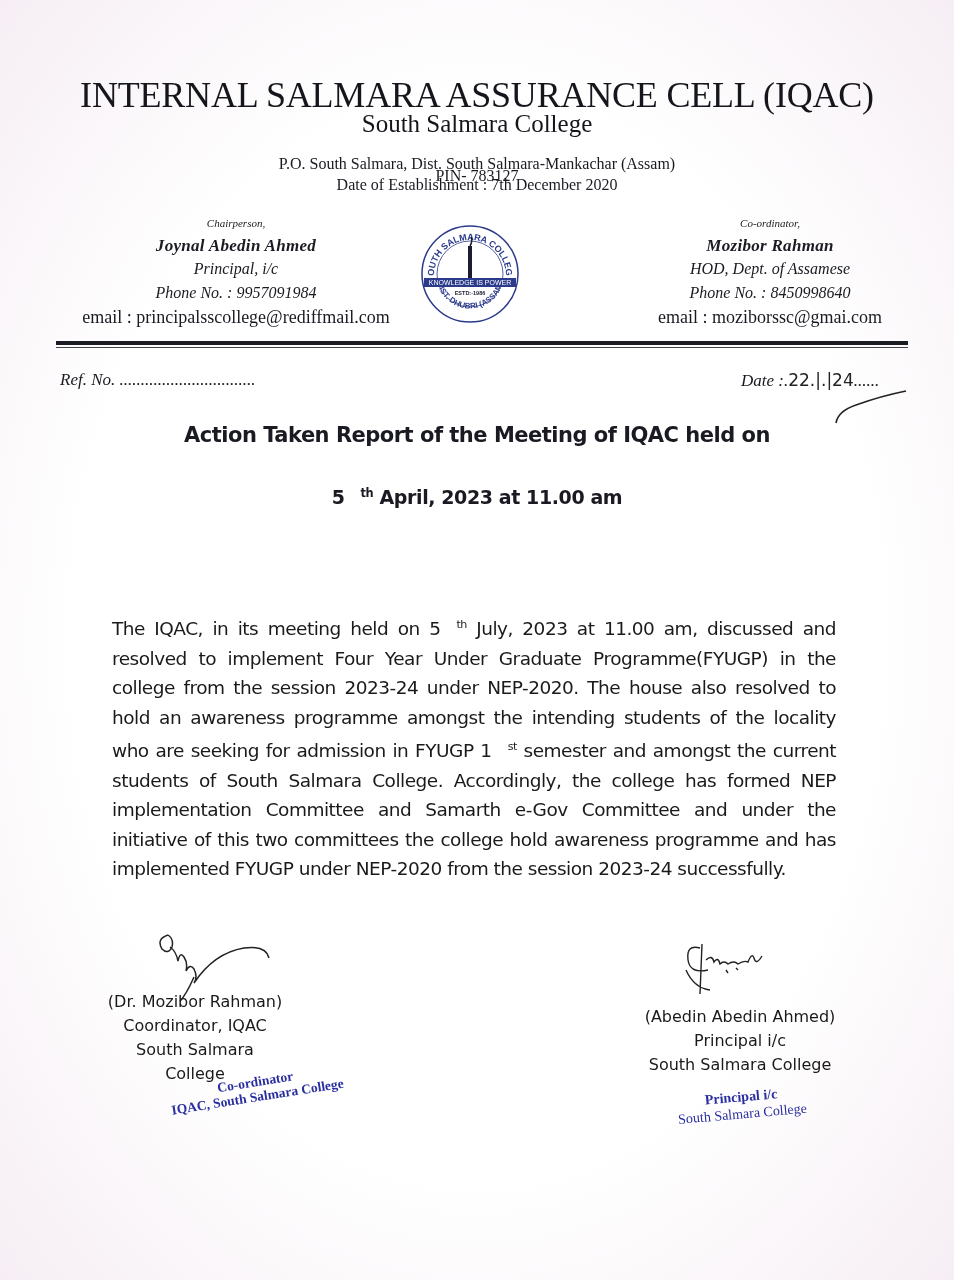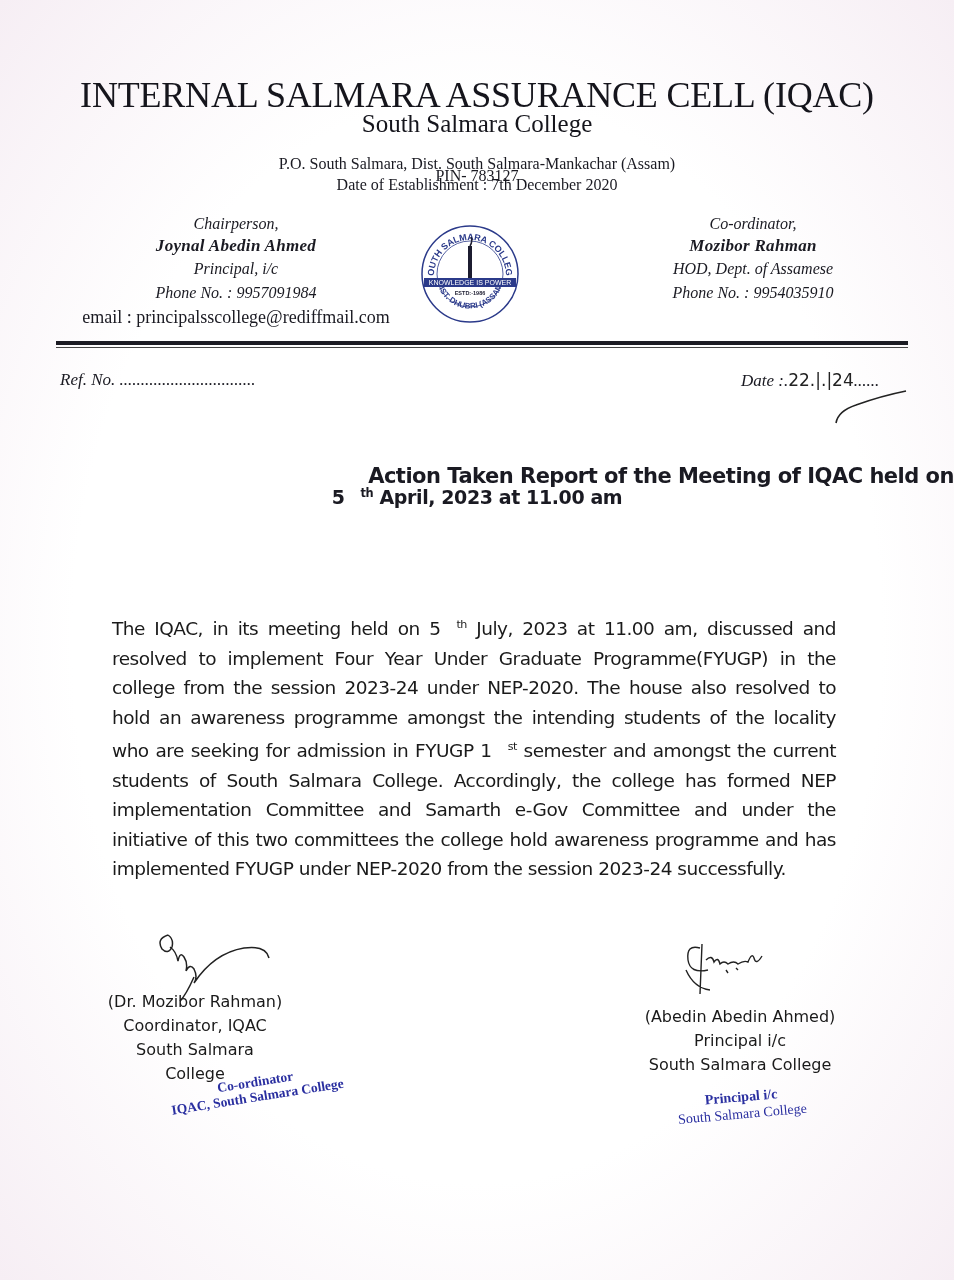--- a/index.html
+++ b/index.html
@@ -13,37 +13,37 @@
     radial-gradient(ellipse at 50% 50%, #ffffff 60%, #f6eef4 100%); }
   .serif { font-family: "Liberation Serif", "DejaVu Serif", serif; }
   .center { position: absolute; left: 0; right: 0; text-align: center; }
   #title { top: 74px; font-size: 36px; letter-spacing: -0.2px; color: #15151c; }
   #college { top: 110px; font-size: 25px; color: #15151c; }
   #address { top: 143px; font-size: 16px; margin-top: 12px; }
   #pin { top: 167px; font-size: 16px; }
   #estd { top: 176px; font-size: 16px; }
 
   .contact { position: absolute; top: 212px; text-align: center; font-family: "Liberation Serif", serif; font-style: italic; }
-  .contact .role { font-size: 16px; line-height: 23px; }
+  .contact .role { font-size: 11px; line-height: 23px; }
   .contact .name { font-size: 17px; font-weight: bold; line-height: 22px; letter-spacing: 0.3px; }
   .contact .line { font-size: 16px; line-height: 24px; }
   .contact .email { font-style: normal; font-size: 18px; line-height: 25px; }
   #left-contact { left: 56px; width: 360px; }
-  #right-contact { left: 613px; width: 280px; }
+  #right-contact { left: 630px; width: 280px; }
 
   #seal { position: absolute; left: 420px; top: 224px; width: 100px; height: 100px; }
 
   .rule-thick { position: absolute; left: 56px; width: 852px; top: 341px; height: 4px; background: #1c1c24; }
   .rule-thin { position: absolute; left: 56px; width: 852px; top: 347px; height: 1px; background: #444; }
 
   #ref { position: absolute; left: 60px; top: 370px; font-family: "Liberation Serif", serif; font-style: italic; font-size: 17px; }
   #date { position: absolute; left: 716px; top: 370px; font-family: "Liberation Serif", serif; font-style: italic; font-size: 17px; margin-left: 25px; }
   #date-hand { font-family: "DejaVu Sans", sans-serif; font-style: normal; font-size: 17px; color: #222; }
 
-  #report-title { top: 464px; font-size: 21px; font-weight: bold; font-family: "DejaVu Sans", sans-serif; letter-spacing: -0.5px; text-align: right; }
+  #report-title { top: 423px; font-size: 21px; font-weight: bold; font-family: "DejaVu Sans", sans-serif; letter-spacing: -0.5px; }
   #report-date { top: 486px; font-size: 19px; font-weight: bold; font-family: "DejaVu Sans", sans-serif; letter-spacing: -0.4px; }
   sup { font-size: 60%; padding-left: 16px; }
 
   #body-text {
     position: absolute; left: 112px; width: 724px; top: 610px;
     font-family: "DejaVu Sans", sans-serif; font-size: 18.5px; line-height: 29.5px;
     text-align: justify; letter-spacing: -0.5px; color: #1a1a1a;
   }
 
   .sig-block { position: absolute; font-family: "DejaVu Sans", sans-serif; font-size: 16px; line-height: 24px; text-align: center; color: #1a1a1a; }
@@ -72,21 +72,22 @@
     <div class="name">Joynal Abedin Ahmed</div>
     <div class="line">Principal, i/c</div>
     <div class="line">Phone No. : 9957091984</div>
     <div class="email">email : principalsscollege@rediffmail.com</div>
   </div>
 
   <div id="right-contact" class="contact">
     <div class="role">Co-ordinator,</div>
     <div class="name">Mozibor Rahman</div>
     <div class="line">HOD, Dept. of Assamese</div>
-    <div class="line">Phone No. : 9954035910</div>
+    <div class="line">Phone No. : 8450998640</div>
+    <div class="email">email : moziborssc@gmai.com</div>
   </div>
 
   <svg id="seal" viewBox="0 0 100 100">
     <defs>
       <path id="arcTop" d="M 14 52 A 36 36 0 0 1 86 52"></path>
       <path id="arcBot" d="M 18 62 A 34 34 0 0 0 82 62"></path>
     </defs>
     <circle cx="50" cy="50" r="48" fill="#fff" stroke="#2b3a8a" stroke-width="1.5"></circle>
     <circle cx="50" cy="50" r="33" fill="none" stroke="#2b3a8a" stroke-width="0.8"></circle>
     <text font-family="Liberation Sans, sans-serif" font-size="9" font-weight="bold" fill="#2b3a8a">

